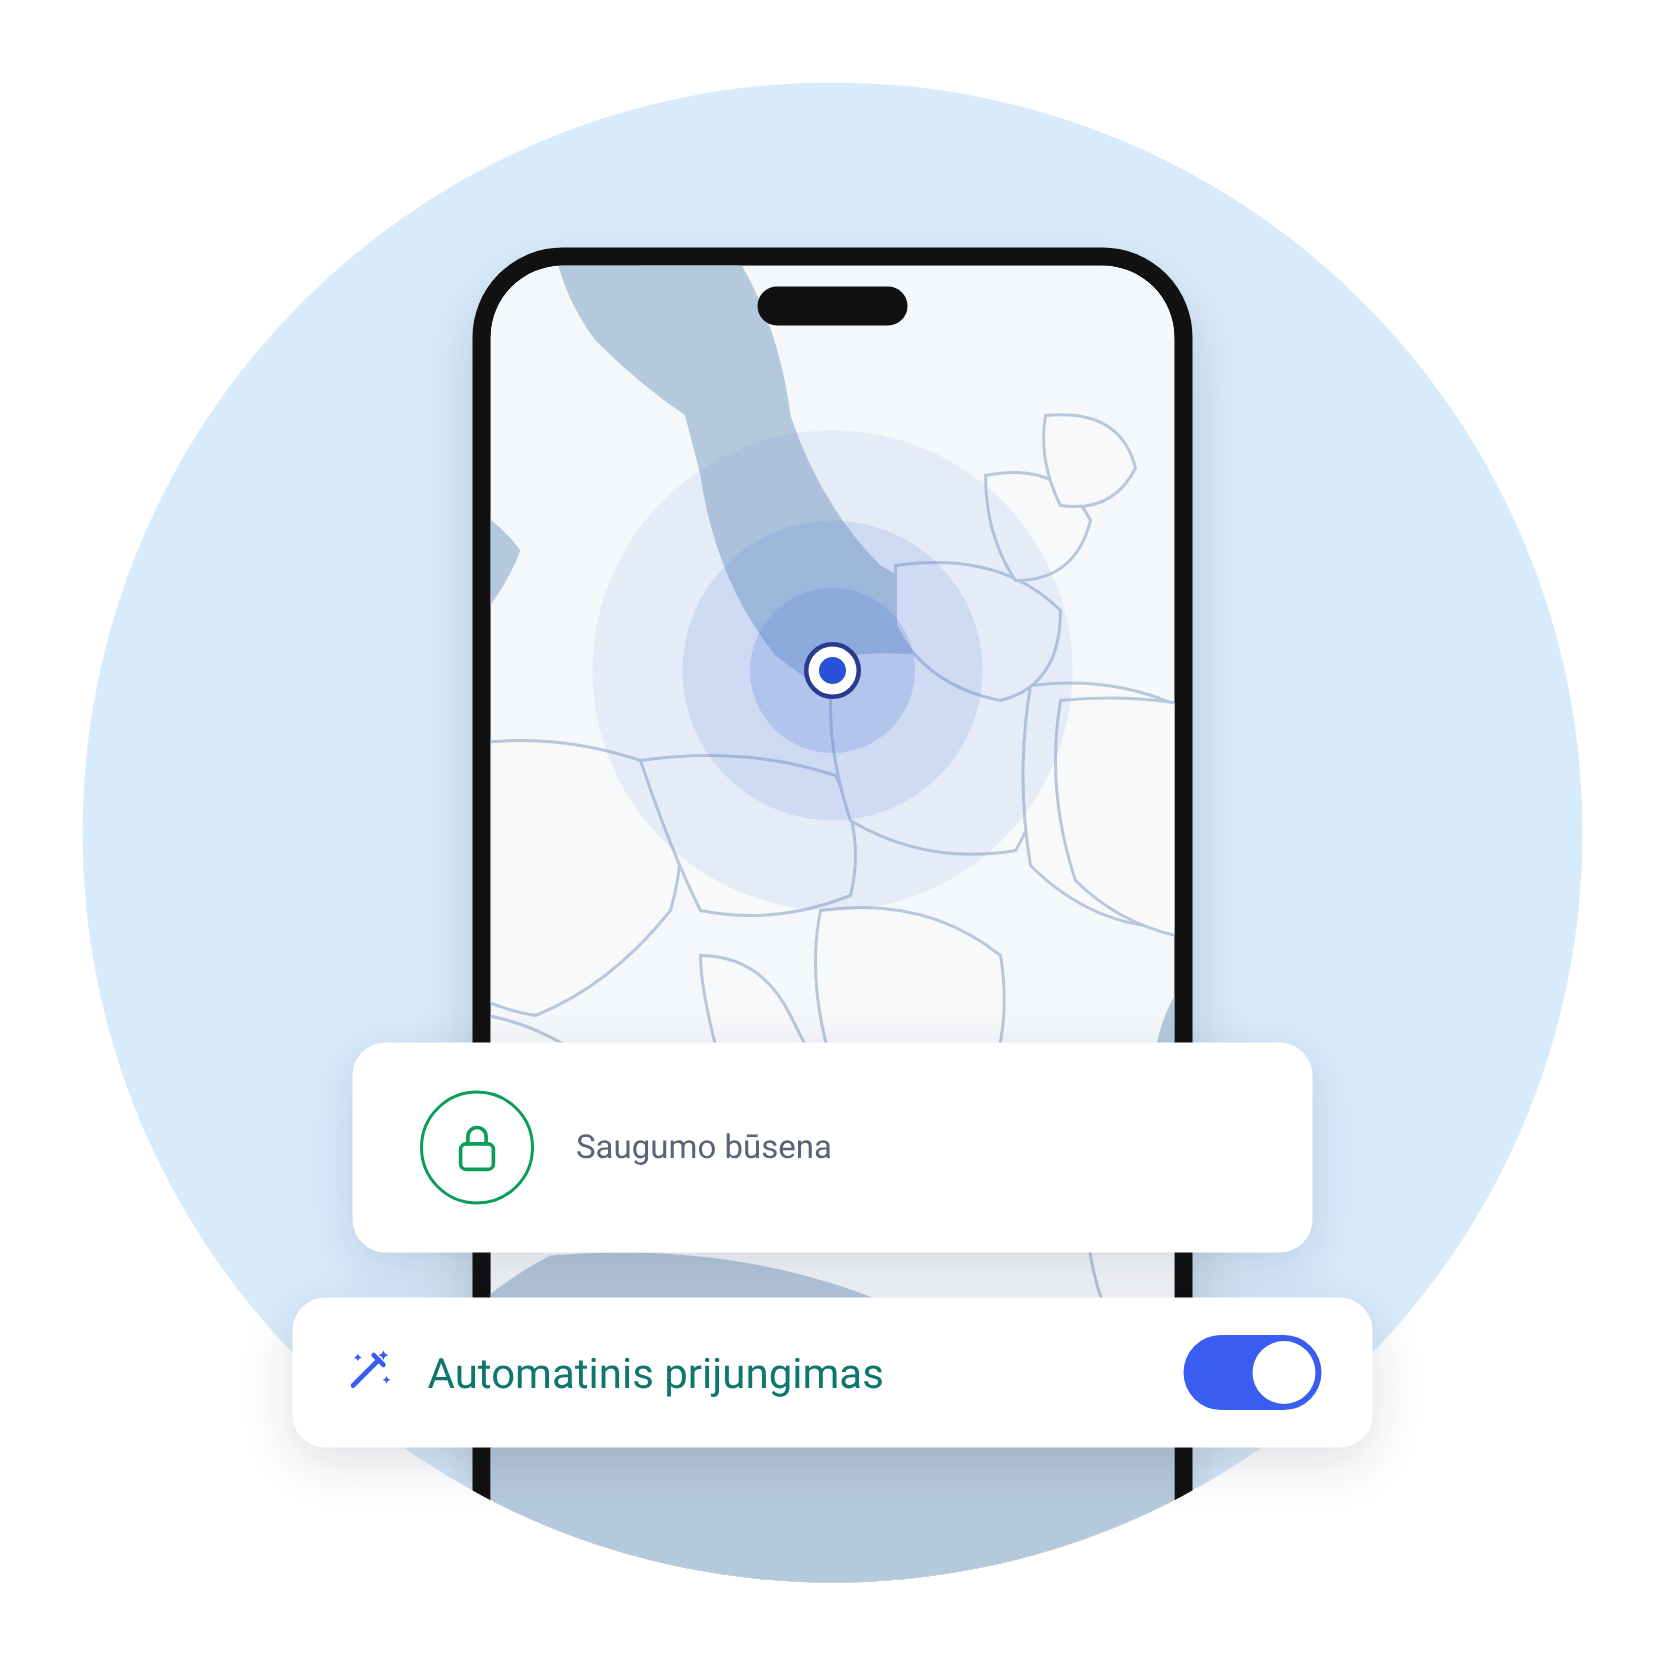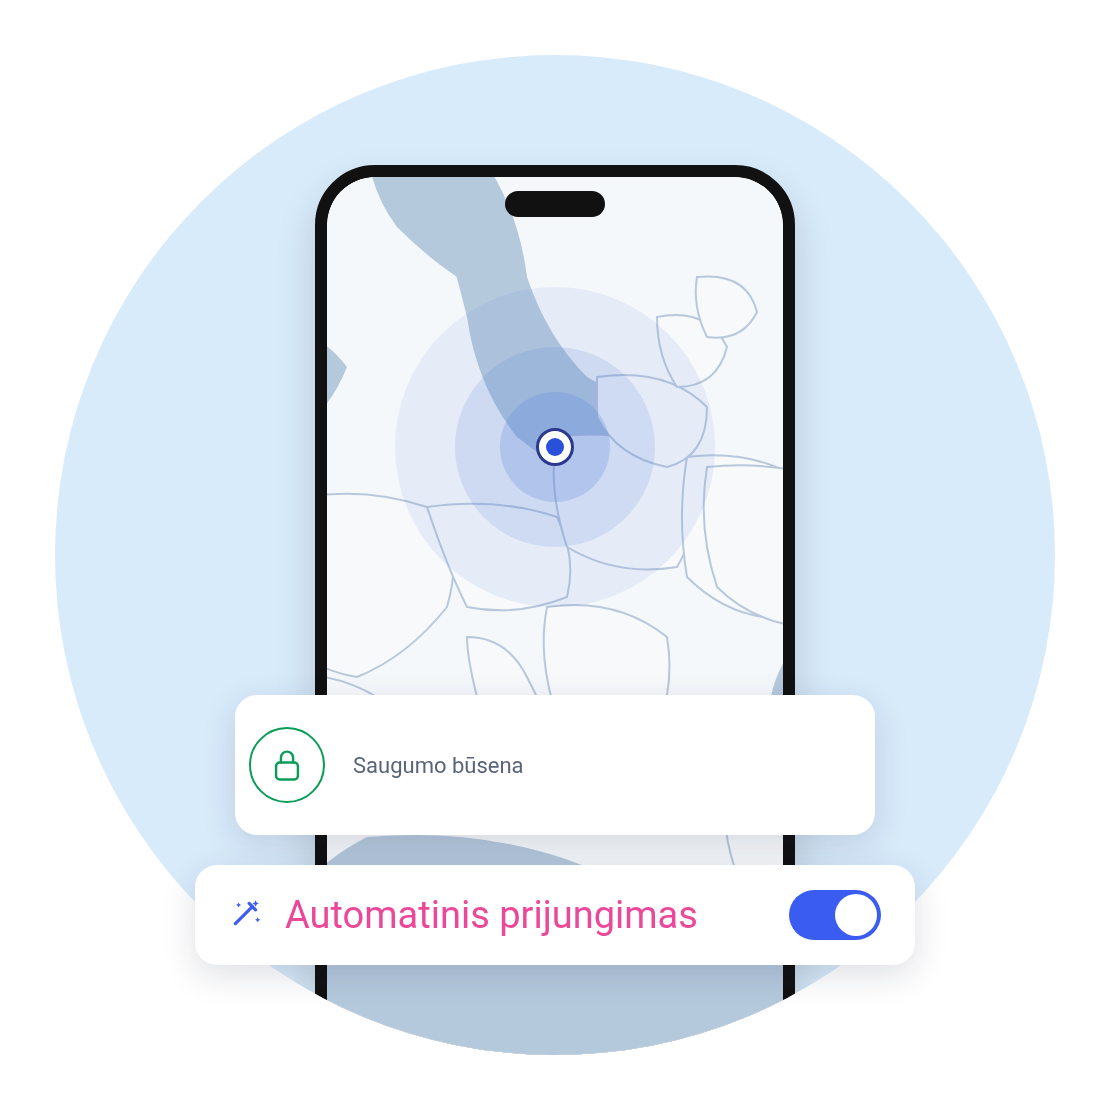--- a/index.html
+++ b/index.html
@@ -107,21 +107,21 @@
       background: #fff;
       border-radius: 22px;
       box-shadow: 0 10px 35px rgba(20,30,60,0.14);
       display: flex;
       align-items: center;
     }
     .status-card {
       top: 640px;
       width: 640px;
       height: 140px;
-      padding: 0 14px;
+      padding: 0 45px;
       gap: 28px;
     }
     .lock-circle {
       width: 76px; height: 76px;
       border: 2.5px solid #0a9d58;
       border-radius: 50%;
       display: flex;
       align-items: center;
       justify-content: center;
       flex-shrink: 0;
@@ -132,21 +132,21 @@
 
     .auto-card {
       top: 810px;
       width: 720px;
       height: 100px;
       padding: 0 34px;
       gap: 22px;
       justify-content: space-between;
     }
     .auto-left { display: flex; align-items: center; gap: 22px; }
-    .auto-label { font-size: 38px; color: #ec4899; font-weight: 400; }
+    .auto-label { font-size: 28px; color: #0f766e; font-weight: 400; }
     .toggle {
       width: 92px; height: 50px;
       background: #3a5cf0;
       border-radius: 26px;
       position: relative;
       flex-shrink: 0;
     }
     .toggle-knob {
       position: absolute;
       right: 4px; top: 4px;

